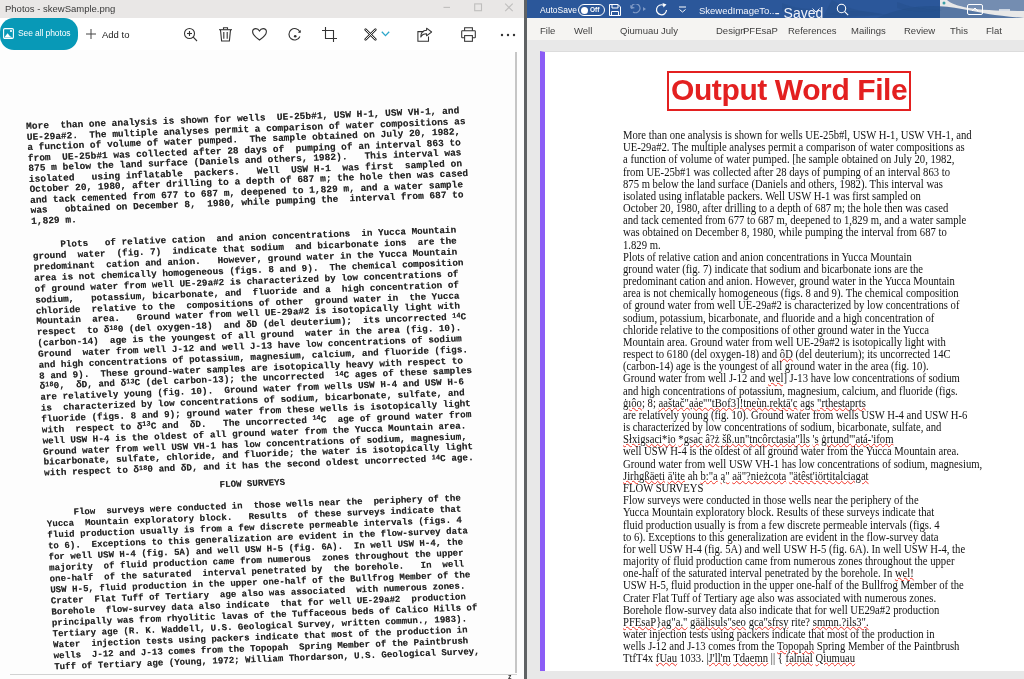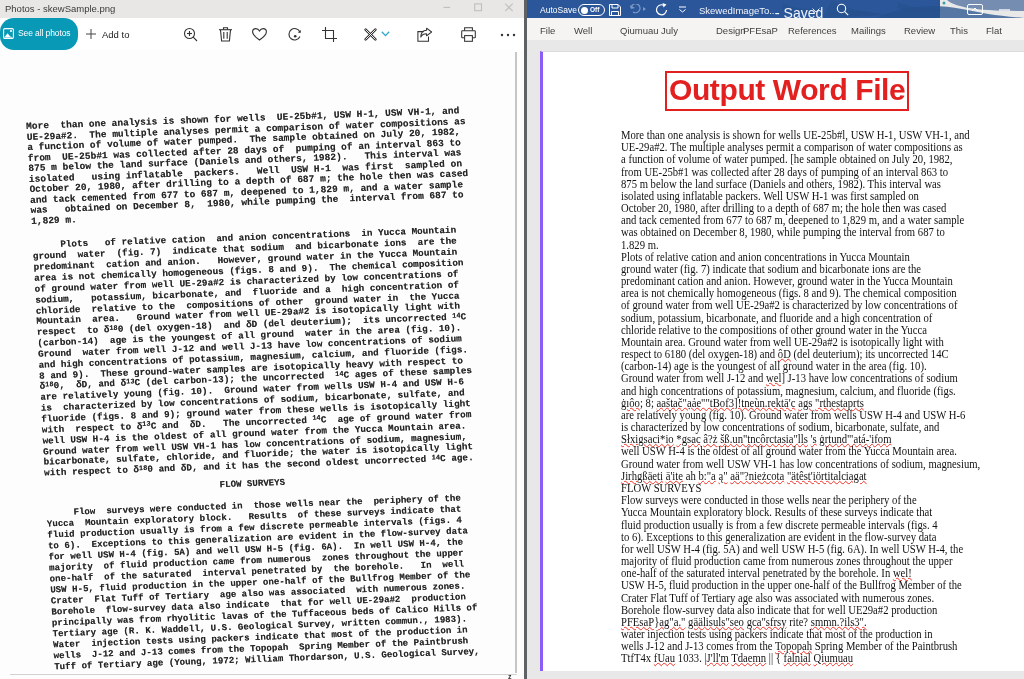--- a/index.html
+++ b/index.html
@@ -25,21 +25,21 @@
   #scantext #sp4{margin-top:10.7px;line-height:11px;font-size:9.1px;}
   .edge{background:#c6c6c6;}
   .sx{font-size:7px;position:relative;top:-2.5px;letter-spacing:0;}
   
   #wborder{left:524px;top:0;width:3px;height:679px;background:#5f6264;}
   
   #word{left:527px;top:0;width:497px;height:679px;background:#e8e8e8;}
   #wtitle{left:0;top:0;width:413px;height:18px;background:#2b579a;color:#fff;font-size:11px;}
   #wmenu{left:0;top:18px;width:585px;height:22px;background:#f5f4f2;color:#3f3f3f;font-size:9.5px;}
   #wmenu span{position:absolute;top:7px;}
-  #wpage{left:13px;top:51px;width:484px;height:620px;background:#fff;border-left:3px solid #8b5cf6;border-top:1px solid #dcdcdc;box-sizing:border-box;}
+  #wpage{left:13px;top:51px;width:484px;height:620px;background:#fff;border-left:5px solid #8b5cf6;border-top:1px solid #dcdcdc;box-sizing:border-box;}
   #outbox{left:122px;top:19px;width:240px;height:36px;border:2px solid #e32020;}
   #outbox span{position:absolute;left:2px;top:0px;font-weight:bold;font-size:30px;color:#e32020;letter-spacing:-0.4px;white-space:nowrap;}
   #wtext{left:78px;top:77px;width:406px;transform:scaleX(0.86);transform-origin:0 0;font-family:"Liberation Serif",serif;
          font-size:12.4px;line-height:12.17px;color:#111;white-space:nowrap;}
   .sq{text-decoration:underline;text-decoration-style:wavy;text-decoration-color:#f03024;
       text-decoration-thickness:0.6px;text-underline-offset:0px;}
 </style>
 </head>
 <body>
 

